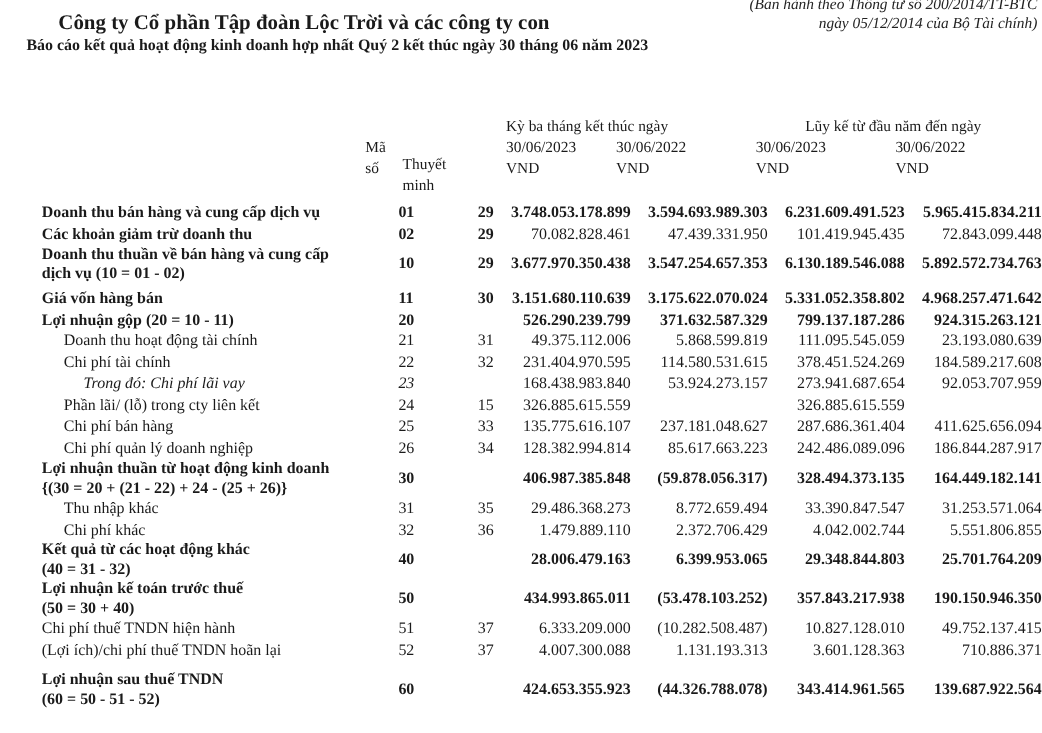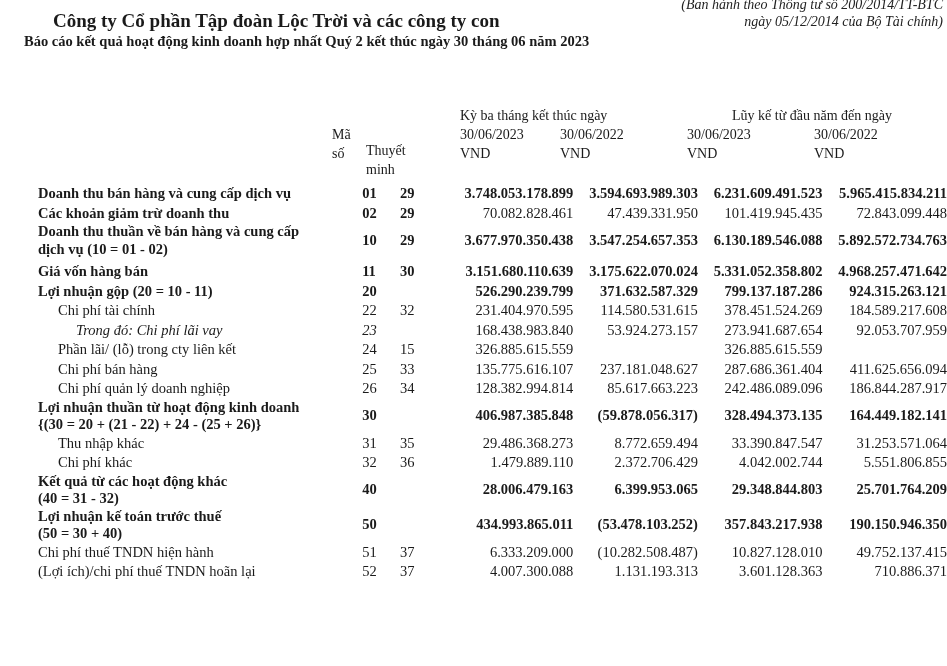--- a/index.html
+++ b/index.html
@@ -25,21 +25,21 @@
   .group-hdr { top: 106px; }
   .col-hdr { top: 125px; }
 
   table.report {
     position: absolute; left: 38px; top: 184px;
     border-collapse: collapse; font-size: 14.5px;
   }
   table.report td { padding: 0; vertical-align: middle; line-height: 19.5px; white-space: nowrap; }
   td.lbl { width: 292px; margin-left: 27px; }
   td.code { width: 40px; }
-  td.note { width: 52px; text-align: left; }
+  td.note { width: 52px; text-align: right; }
   td.num { width: 126px; text-align: right; }
   tr.bold td { font-weight: bold; }
   tr.sub td.lbl { padding-left: 20px; }
   tr.subsub td.lbl { padding-left: 38px; font-style: italic; }
   tr.subsub td.code { font-style: italic; }
   tr.two td { line-height: 17.5px; }
   tr.gap td { padding-top: 4px; }
   tr.bigGap td { padding-top: 9px; }
 </style>
 </head>
@@ -124,20 +124,29 @@
     <tr class="bold">
       <td class="lbl">Lợi nhuận gộp (20 = 10 - 11)</td>
       <td class="code">20</td>
       <td class="note"></td>
       <td class="num">526.290.239.799</td>
       <td class="num">371.632.587.329</td>
       <td class="num">799.137.187.286</td>
       <td class="num">924.315.263.121</td>
     </tr>
     <tr class="sub">
+      <td class="lbl">Doanh thu hoạt động tài chính</td>
+      <td class="code">21</td>
+      <td class="note">31</td>
+      <td class="num">49.375.112.006</td>
+      <td class="num">5.868.599.819</td>
+      <td class="num">111.095.545.059</td>
+      <td class="num">23.193.080.639</td>
+    </tr>
+    <tr class="sub">
       <td class="lbl">Chi phí tài chính</td>
       <td class="code">22</td>
       <td class="note">32</td>
       <td class="num">231.404.970.595</td>
       <td class="num">114.580.531.615</td>
       <td class="num">378.451.524.269</td>
       <td class="num">184.589.217.608</td>
     </tr>
     <tr class="subsub">
       <td class="lbl">Trong đó: Chi phí lãi vay</td>
@@ -240,14 +249,26 @@
     </tr>
     <tr>
       <td class="lbl">(Lợi ích)/chi phí thuế TNDN hoãn lại</td>
       <td class="code">52</td>
       <td class="note">37</td>
       <td class="num">4.007.300.088</td>
       <td class="num">1.131.193.313</td>
       <td class="num">3.601.128.363</td>
       <td class="num">710.886.371</td>
     </tr>
+    <tr class="bold two bigGap">
+      <td class="lbl">
+        <div>Lợi nhuận sau thuế TNDN</div>
+        <div>(60 = 50 - 51 - 52)</div>
+      </td>
+      <td class="code">60</td>
+      <td class="note"></td>
+      <td class="num">424.653.355.923</td>
+      <td class="num">(44.326.788.078)</td>
+      <td class="num">343.414.961.565</td>
+      <td class="num">139.687.922.564</td>
+    </tr>
   </tbody>
 </table>
 
 </body></html>

